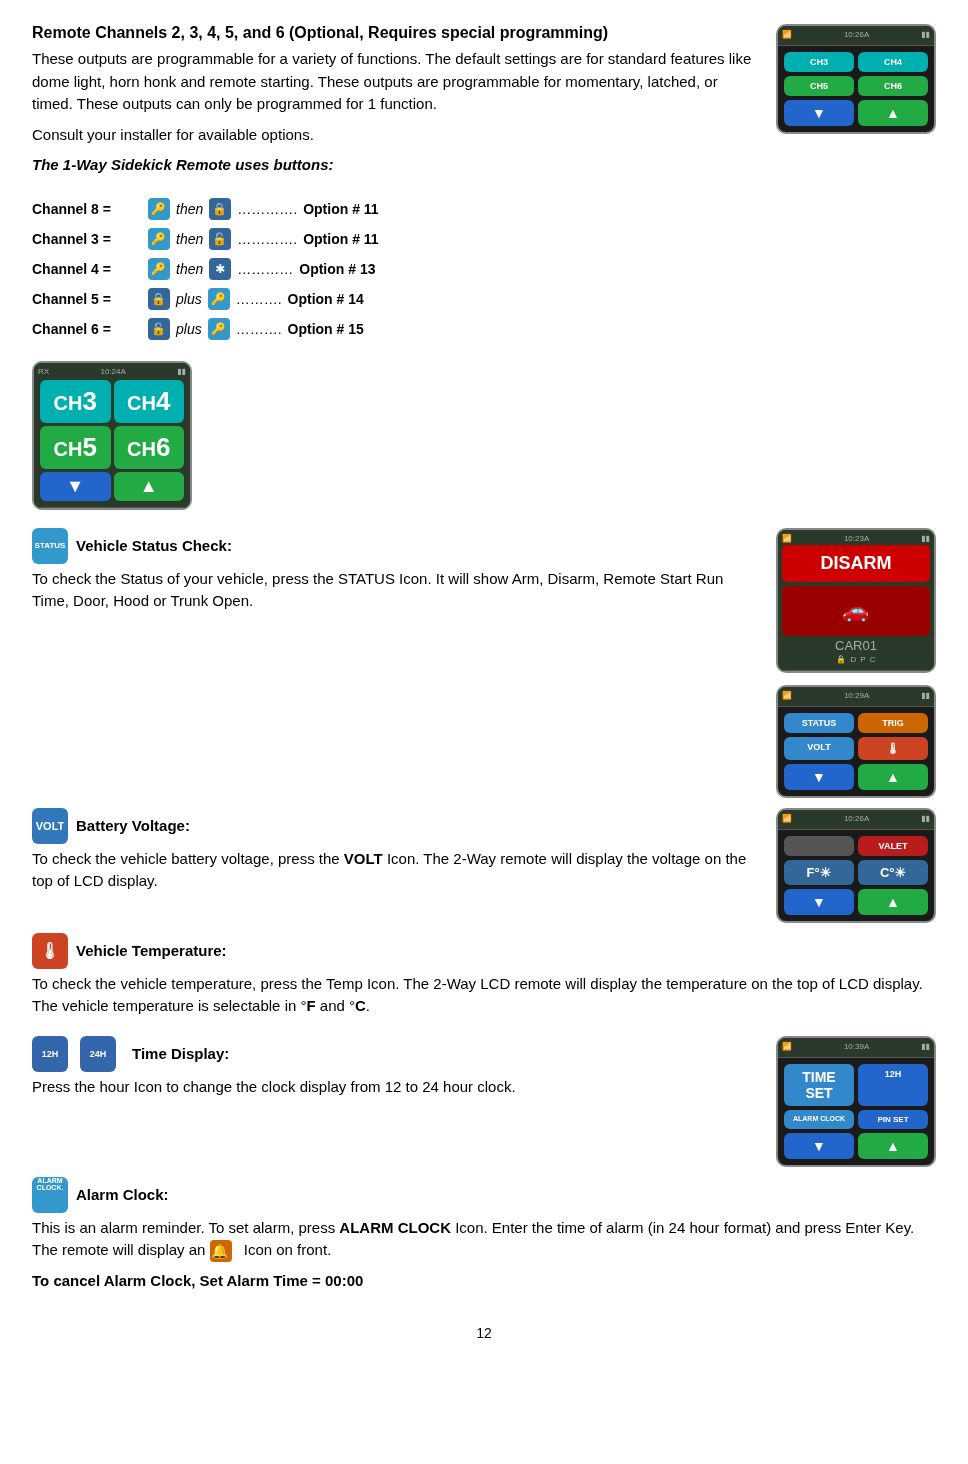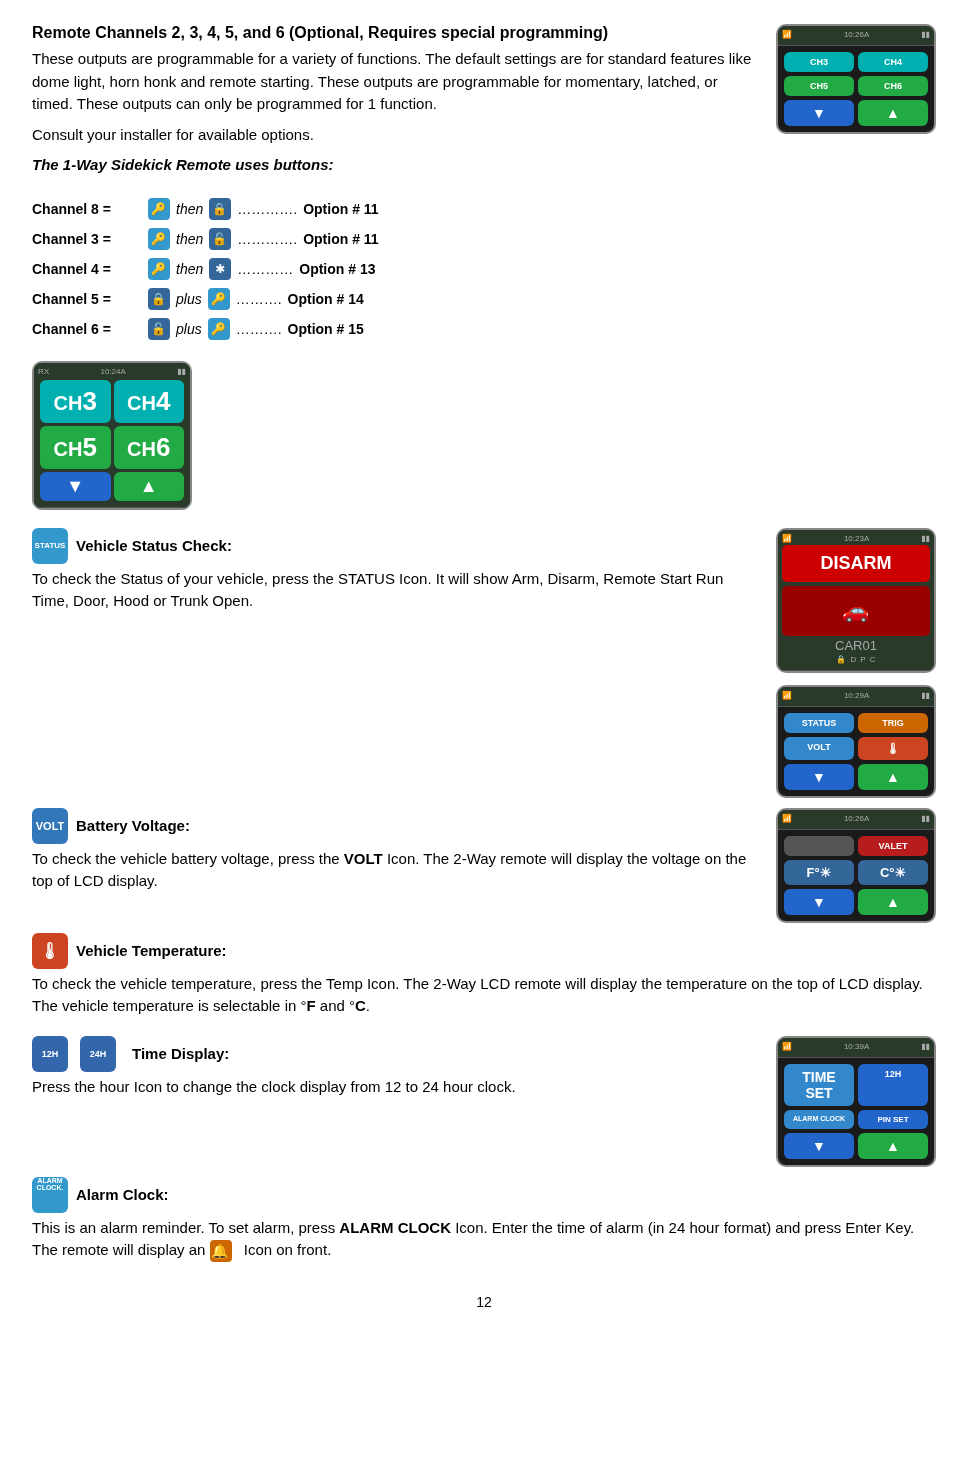--- a/index.html
+++ b/index.html
@@ -385,15 +385,16 @@
 <div class="section">
   <div class="section-heading">
     <span class="section-icon alrmclk" style="font-size:7px;line-height:1.1;background:#3399cc;">ALARM<br>CLOCK.</span>
     <span class="bold" style="">Alarm Clock:</span>
   </div>
   <p>
     This is an alarm reminder. To set alarm, press <strong>ALARM CLOCK</strong> Icon. Enter the time of alarm (in 24 hour format) and press Enter Key. The remote will display an
     <span class="section-icon" style="width:22px;height:22px;line-height:22px;font-size:14px;display:inline-block;background:#cc6600;border-radius:4px;">🔔</span>
     Icon on front.
   </p>
+  <p class="bold" style="margin-top:6px;">To cancel Alarm Clock, Set Alarm Time = 00:00</p>
 </div>
 
 <div class="page-num">12</div>
 
 </body></html>

